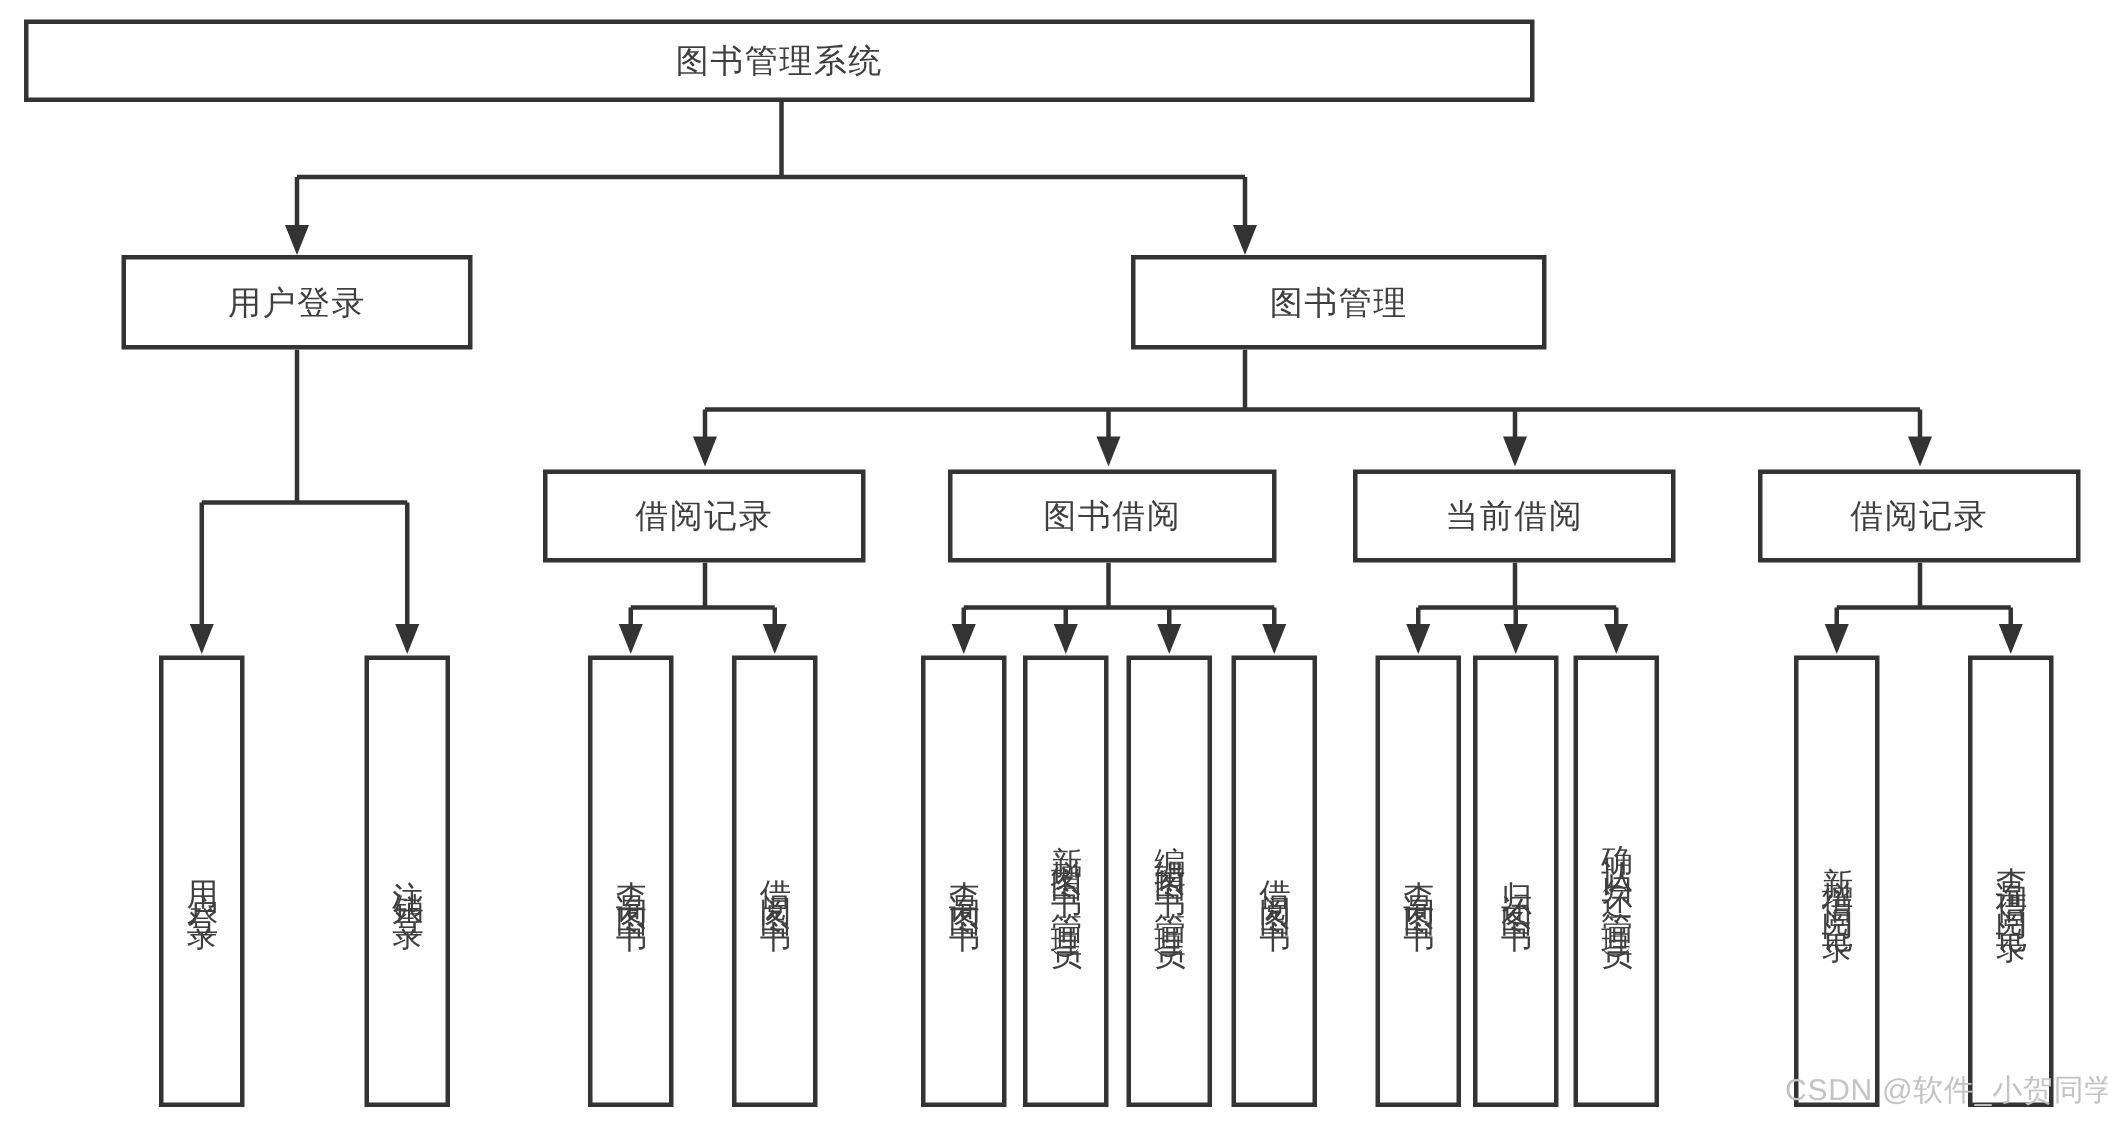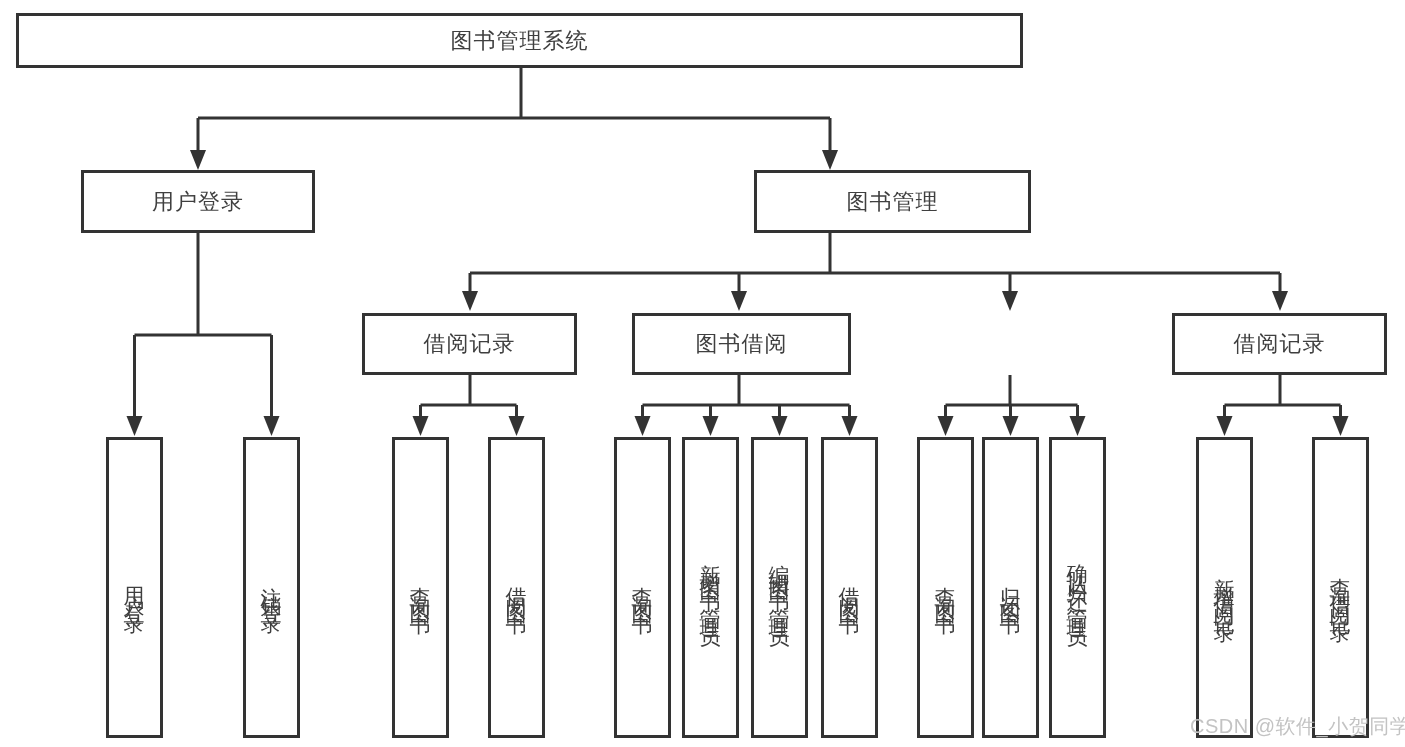--- a/index.html
+++ b/index.html
@@ -120,20 +120,23 @@
   <div class="hbox" style="left:754px;top:170px;width:277px;height:63px;">
     <span>图书管理</span>
   </div>
 
   <div class="hbox" style="left:362px;top:313px;width:215px;height:62px;">
     <span>借阅记录</span>
   </div>
   <div class="hbox" style="left:632px;top:313px;width:219px;height:62px;">
     <span>图书借阅</span>
   </div>
+  <div class="hbox" style="left:902px;top:313px;width:215px;height:62px;">
+    <span>当前借阅</span>
+  </div>
   <div class="hbox" style="left:1172px;top:313px;width:215px;height:62px;">
     <span>借阅记录</span>
   </div>
 
   <div class="vbox" style="left:106px;">
     <span class="vlabel">用户登录</span>
   </div>
   <div class="vbox" style="left:243px;">
     <span class="vlabel">注销登录</span>
   </div>

